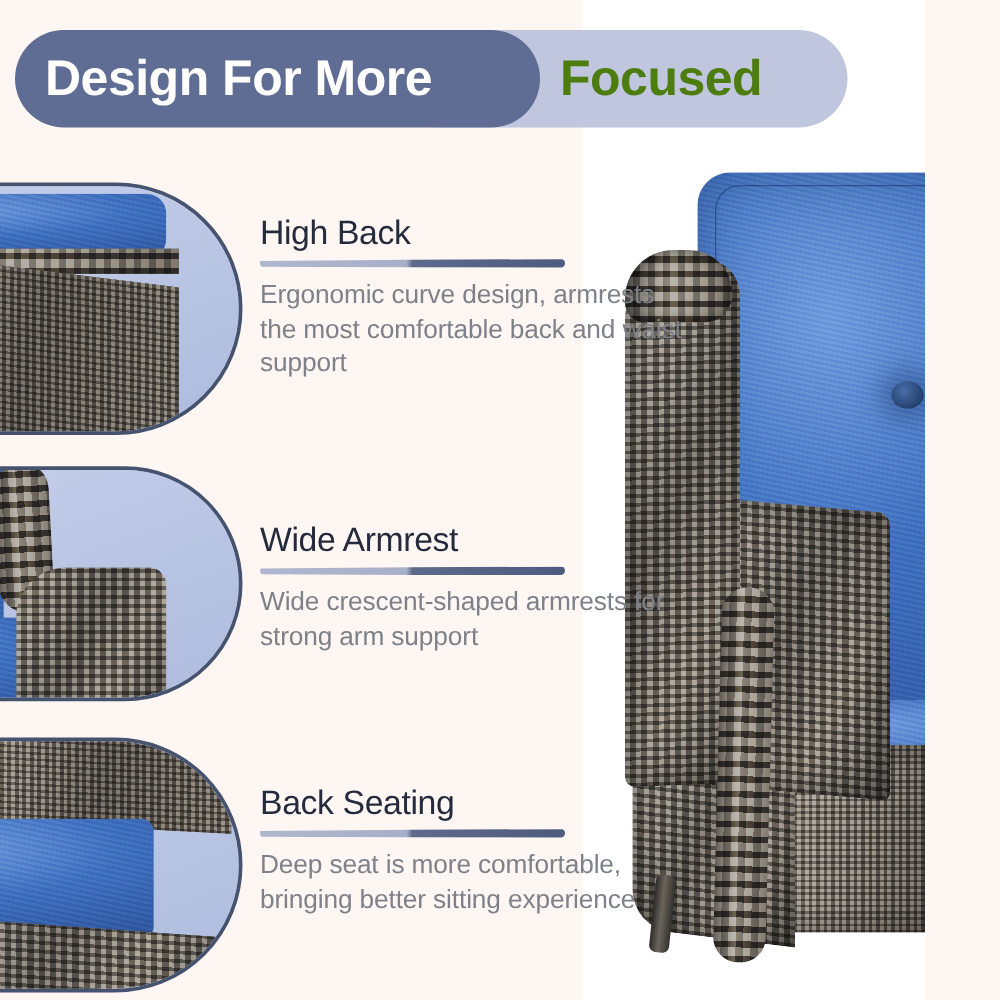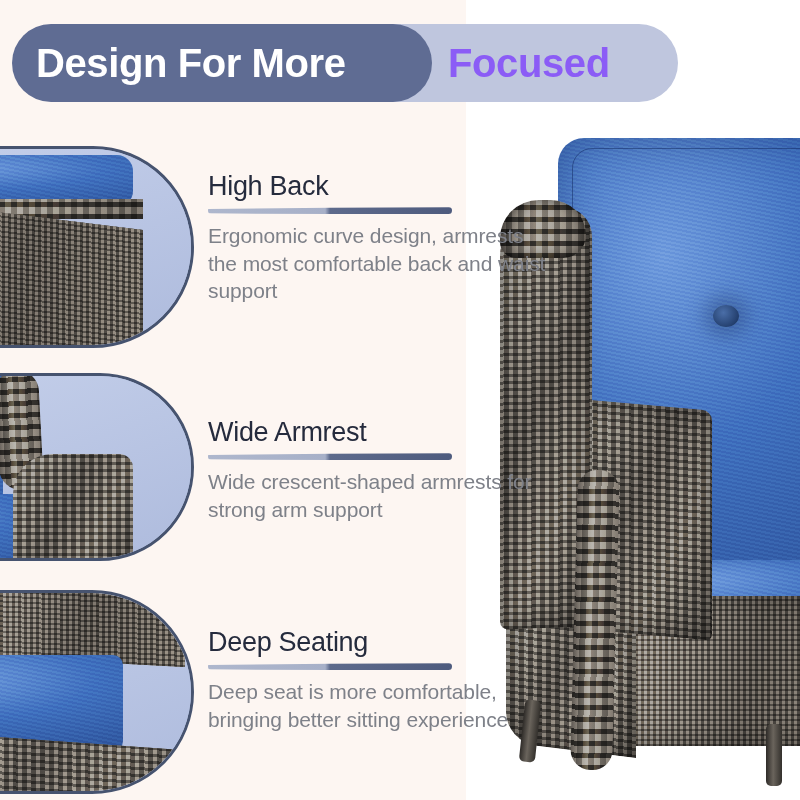--- a/index.html
+++ b/index.html
@@ -2,21 +2,21 @@
 <html><head>
 <meta charset="utf-8">
 <style>
   html,body{margin:0;padding:0;}
   body{
     width:800px;height:800px;
     background:#fdf6f2;
     font-family:"Liberation Sans", sans-serif;
     overflow:hidden;
   }
-  #page{position:relative;width:800px;height:800px;overflow:hidden;background:#fdf6f2;}
+  #page{position:relative;width:740px;height:800px;overflow:hidden;background:#fdf6f2;}
 
   
   .photo-stage{
     position:absolute;left:466px;top:0;width:334px;height:800px;
     background:#ffffff;overflow:hidden;
   }
 
   
   .weave{
     background-color:#6d6862;
@@ -122,21 +122,21 @@
   }
   .pill-dark{
     position:absolute;left:0;top:0;width:420px;height:78px;
     background:#5f6c93;border-radius:39px;
   }
   .banner-text{
     position:absolute;top:0;height:78px;display:flex;align-items:center;
     font-weight:700;font-size:40px;letter-spacing:-.4px;white-space:nowrap;
   }
   .banner-text.one{left:24px;color:#ffffff;}
-  .banner-text.two{left:436px;color:#8b5cf6;}
+  .banner-text.two{left:436px;color:#4d7c0f;}
 
   
   .feature{position:absolute;left:208px;width:350px;}
   .feature h3{
     margin:0;font-size:27px;font-weight:400;color:#252b3d;letter-spacing:-.3px;
     line-height:1.05;
   }
   .rule{
     margin-top:7px;width:244px;height:7px;
     background:linear-gradient(90deg,#aeb7cd 0%,#a7b0c8 48%,#5d6a8c 50%,#4e5b7e 100%);
@@ -206,18 +206,18 @@
     <p>Ergonomic curve design, armrests the most comfortable back and waist support</p>
   </div>
 
   <div class="feature" style="top:418px;">
     <h3>Wide Armrest</h3>
     <div class="rule"></div>
     <p>Wide crescent-shaped armrests for strong arm support</p>
   </div>
 
   <div class="feature" style="top:628px;">
-    <h3>Deep Seating</h3>
+    <h3>Back Seating</h3>
     <div class="rule"></div>
     <p>Deep seat is more comfortable, bringing better sitting experience</p>
   </div>
 
 </div>
 
 </body></html>

